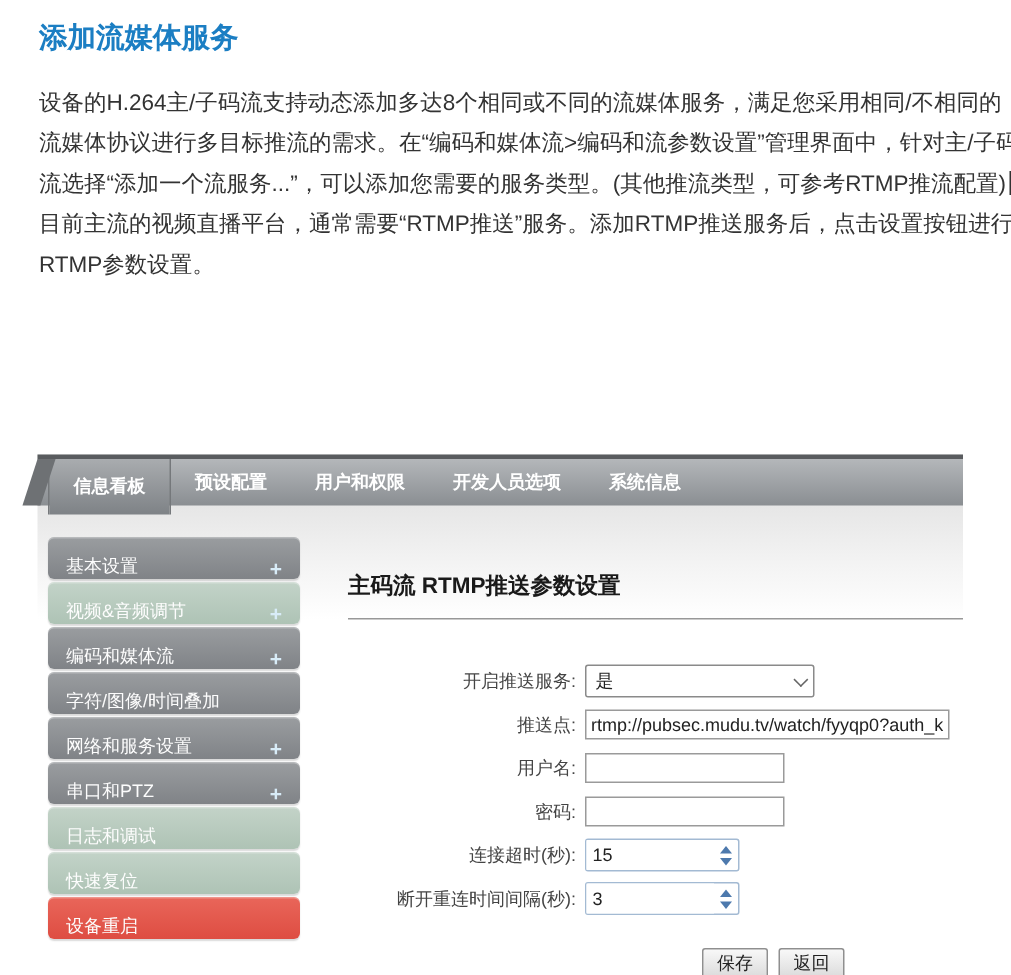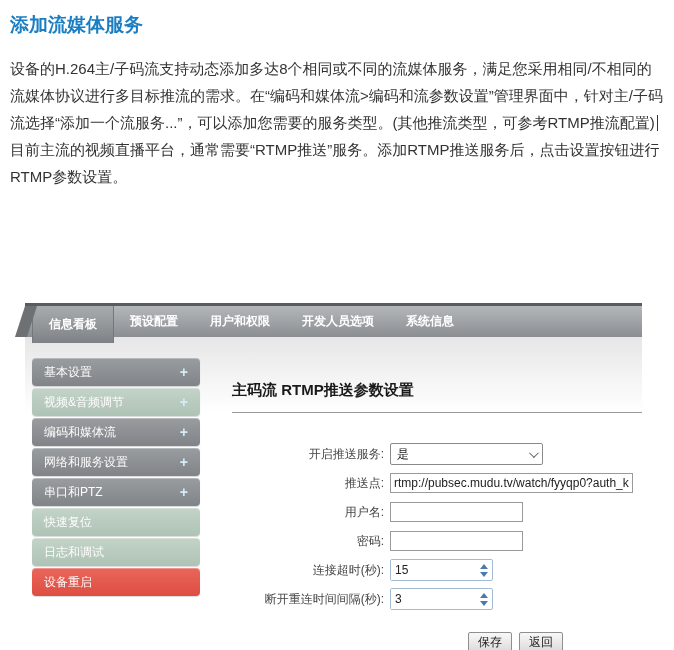--- a/index.html
+++ b/index.html
@@ -1,20 +1,20 @@
 <!DOCTYPE html>
 <html><head>
 <meta charset="utf-8">
 <style>
   * { margin:0; padding:0; box-sizing:border-box; }
   html,body { width:674px; height:650px; background:#fff; font-family:"Liberation Sans","DejaVu Sans",sans-serif; }
   #page { position:relative; width:674px; height:650px; overflow:hidden; background:#fff; }
 
   
-  .doc { padding:12px 10px 0 10px; }
+  .doc { padding:12px 10px 0 26px; }
   .doc h2 { font-size:19px; font-weight:600; color:#1b7ec3; margin:0 0 17px 0; }
   .doc p  { font-size:15px; line-height:27px; color:#333; width:655px; margin:0; }
   .doc .h2-second { margin-top:31px; }
   .caret { display:inline-block; width:1px; height:16px; background:#333; margin-left:2px; vertical-align:-3px; }
 
   
   #shot { position:absolute; left:25px; top:303px; width:617px; height:445px;
           background:linear-gradient(180deg,#e6e6e6 34px,#f3f3f3 72px,#ffffff 110px); }
 
   
@@ -22,21 +22,21 @@
             border-top:3px solid #595c5f;
             background:linear-gradient(180deg,#b4b7ba,#8a8e92);
             display:flex; align-items:stretch; overflow:visible; }
   .wedge { width:12px; height:31px; background:#6e7174; transform:skewX(-18deg); margin-left:-5px; }
   .tab { color:#fff; font-size:12px; font-weight:bold; padding:0 16px; display:flex; align-items:center; cursor:default; }
   .tab.active { height:37px; background:linear-gradient(180deg,#a9acaf,#7e8286);
                 border-left:1px solid #75787b; border-right:1px solid #75787b; }
 
   
   .sidebar { position:absolute; left:7px; top:55px; width:168px; }
-  .sbtn { height:28px; margin-bottom:2px; border-radius:4px; display:flex; align-items:center;
+  .sbtn { height:28px; margin-bottom:2px; border-radius:4px; display:flex; align-items:flex-end;
           justify-content:space-between; padding:0 12px; font-size:12px; color:#fdfdfd;
           box-shadow:inset 0 1px 0 rgba(255,255,255,.3), 0 1px 1px rgba(0,0,0,.15); }
   .sbtn.gray { background:linear-gradient(180deg,#9a9da0,#808387); }
   .sbtn.sage { background:linear-gradient(180deg,#c3d3c8,#aec3b5); }
   .sbtn.red  { background:linear-gradient(180deg,#e9665a,#de4d42); }
   .plus { color:#d8ecf8; font-size:14px; font-weight:bold; line-height:1; }
 
   
   .main { position:absolute; left:207px; top:0; width:410px; }
   .shot-title { margin-top:78px; font-size:15px; font-weight:bold; color:#1a1a1a;
@@ -97,32 +97,35 @@
       </div>
       <div class="sbtn sage">
         <span>视频&amp;音频调节</span>
         <span class="plus">+</span>
       </div>
       <div class="sbtn gray">
         <span>编码和媒体流</span>
         <span class="plus">+</span>
       </div>
       <div class="sbtn gray">
+        <span>字符/图像/时间叠加</span>
+      </div>
+      <div class="sbtn gray">
         <span>网络和服务设置</span>
         <span class="plus">+</span>
       </div>
       <div class="sbtn gray">
         <span>串口和PTZ</span>
         <span class="plus">+</span>
       </div>
       <div class="sbtn sage">
-        <span>快速复位</span>
+        <span>日志和调试</span>
       </div>
       <div class="sbtn sage">
-        <span>日志和调试</span>
+        <span>快速复位</span>
       </div>
       <div class="sbtn red">
         <span>设备重启</span>
       </div>
     </div>
 
     <div class="main">
       <div class="shot-title">主码流 RTMP推送参数设置</div>
 
       <div class="form">

